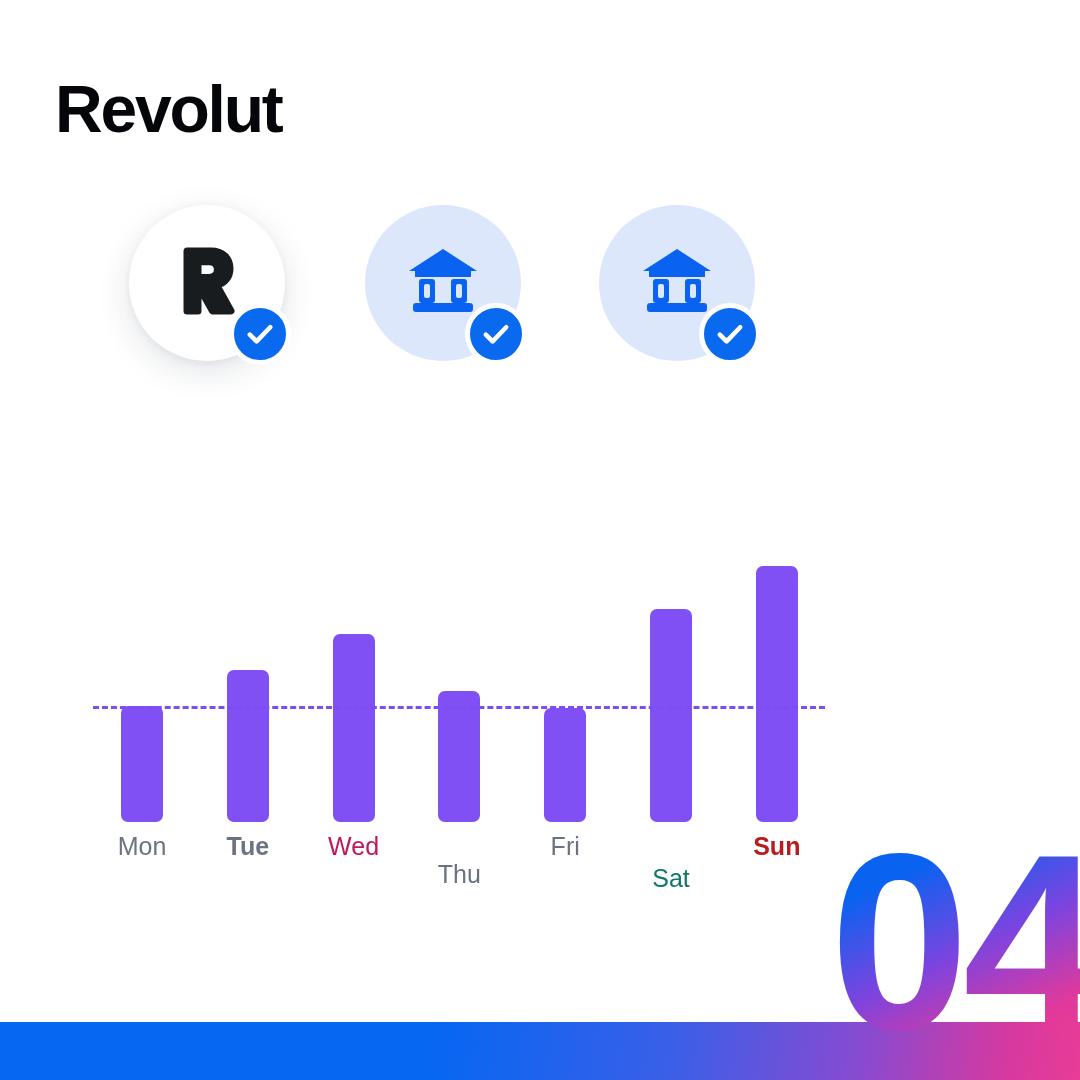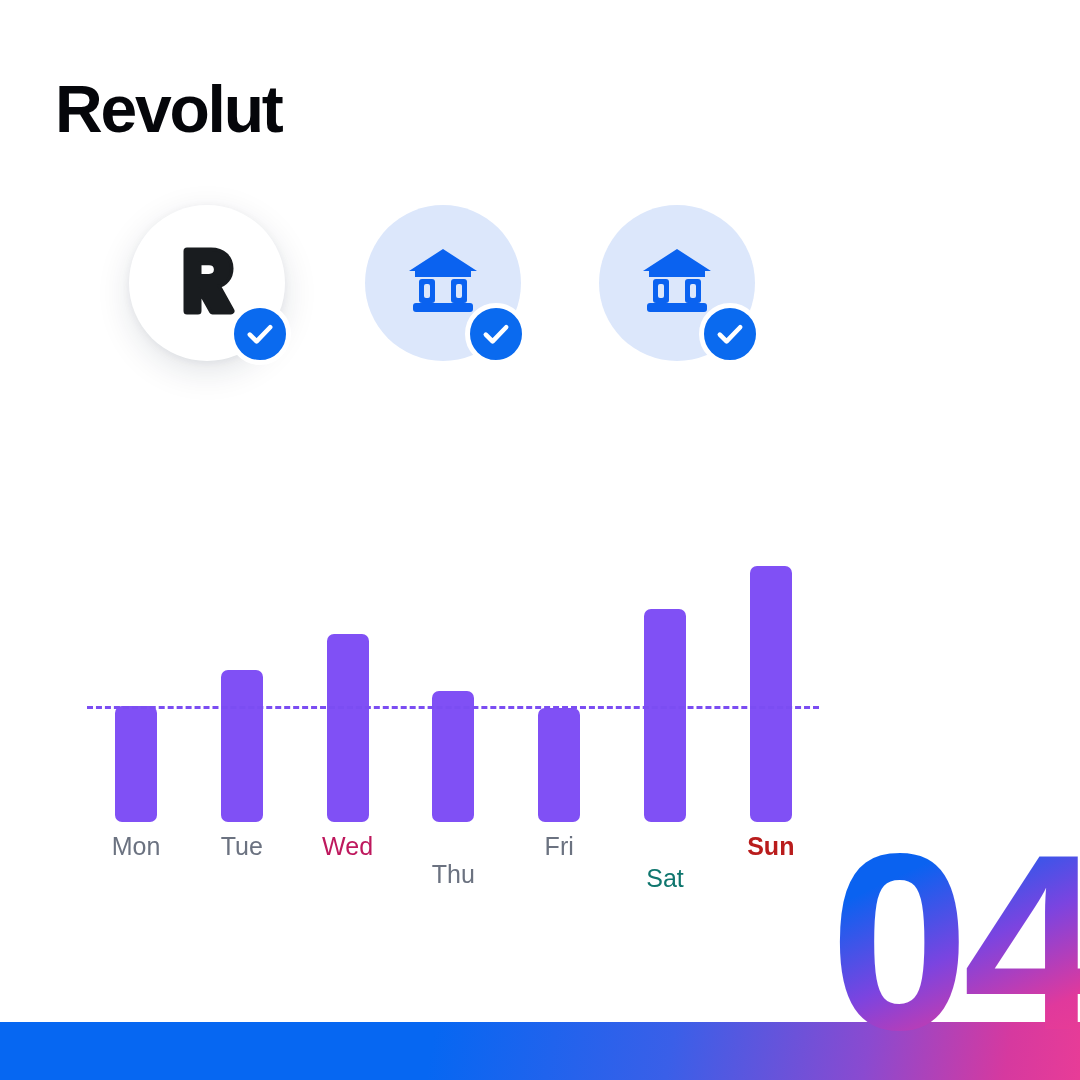--- a/index.html
+++ b/index.html
@@ -57,21 +57,21 @@
     background:#0a6aef;
     border:5px solid #ffffff;
     box-sizing:border-box;
     display:flex;align-items:center;justify-content:center;
   }
   .check-badge svg{display:block;}
 
   
   #chart{
     position:absolute;
-    left:2px; top:540px;
+    left:8px; top:540px;
     width:944px;height:360px;
   }
   #bars-area{
     position:absolute;
     left:0; top:0;
     width:1080px;height:282px;
   }
   .bar{
     position:absolute;
     bottom:0;
@@ -193,21 +193,21 @@
         <div class="bar" style="left: 218.8px; height: 152px; background: rgb(128, 80, 245);"></div>
         <div class="bar" style="left: 324.6px; height: 188px; background: rgb(128, 80, 245);"></div>
         <div class="bar" style="left: 430.4px; height: 131px; background: rgb(128, 80, 245);"></div>
         <div class="bar" style="left: 536.2px; height: 114px; background: rgb(128, 80, 245);"></div>
         <div class="bar" style="left: 642px; height: 213px; background: rgb(128, 80, 245);"></div>
         <div class="bar" style="left: 747.8px; height: 256px; background: rgb(128, 80, 245);"></div>
       </div>
     <div id="baseline" style="top: 166px; border-top-color: rgb(123, 77, 242);"></div>
     <div id="tick-labels">
         <div class="tick-label" style="left: 74px; color: rgb(107, 114, 128);">Mon</div>
-        <div class="tick-label" style="left: 179.8px; color: rgb(107, 114, 128);">Tue</div>
+        <div class="tick-label" style="left: 179.8px; color: rgb(107, 114, 128); font-weight: bold;">Tue</div>
         <div class="tick-label" style="left: 285.6px; color: #be185d;">Wed</div>
         <div class="tick-label" style="left: 391.4px; color: rgb(107, 114, 128); margin-top: 28px;">Thu</div>
         <div class="tick-label" style="left: 497.2px; color: rgb(107, 114, 128);">Fri</div>
         <div class="tick-label" style="left: 603px; color: #0f766e; margin-top: 32px;">Sat</div>
         <div class="tick-label" style="left: 708.8px; color: #b91c1c; font-weight: bold;">Sun</div>
       </div>
   </div>
 
   <div id="number-badge">04</div>
 

